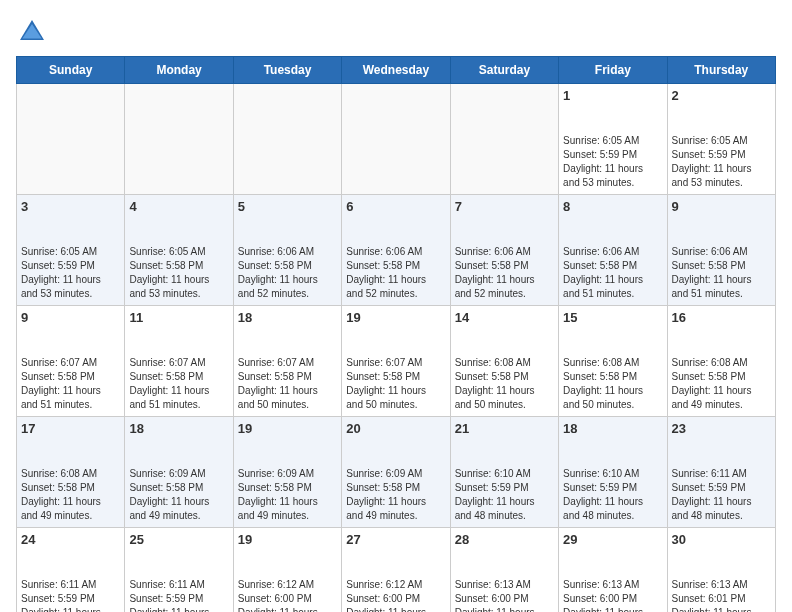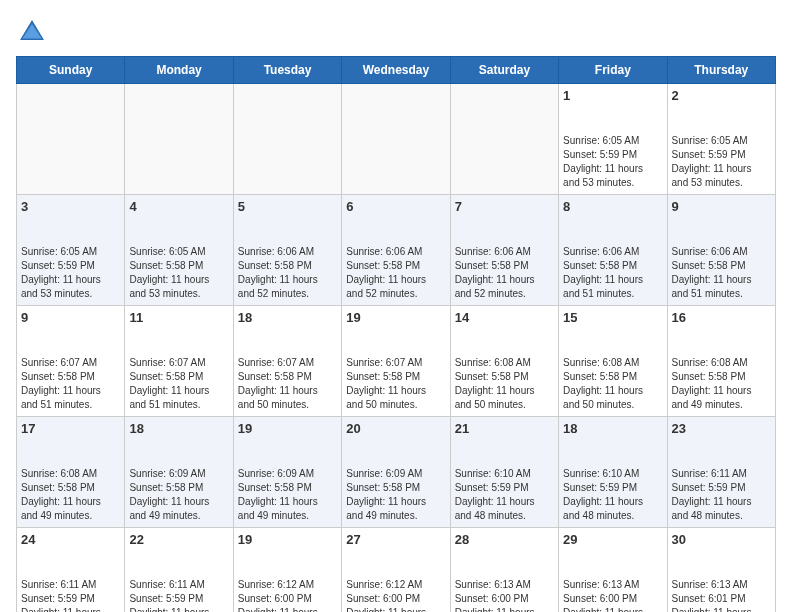--- a/index.html
+++ b/index.html
@@ -304,21 +304,21 @@
       </tr>
       <tr class="row-odd">
         <td>
           <span class="day-number">24</span>
           <div class="day-info" style="white-space: pre-line;">Sunrise: 6:11 AM
 Sunset: 5:59 PM
 Daylight: 11 hours
 and 48 minutes.</div>
         </td>
         <td>
-          <span class="day-number">22</span>
+          <span class="day-number">25</span>
           <div class="day-info" style="white-space: pre-line;">Sunrise: 6:11 AM
 Sunset: 5:59 PM
 Daylight: 11 hours
 and 48 minutes.</div>
         </td>
         <td>
           <span class="day-number">19</span>
           <div class="day-info" style="white-space: pre-line;">Sunrise: 6:12 AM
 Sunset: 6:00 PM
 Daylight: 11 hours

